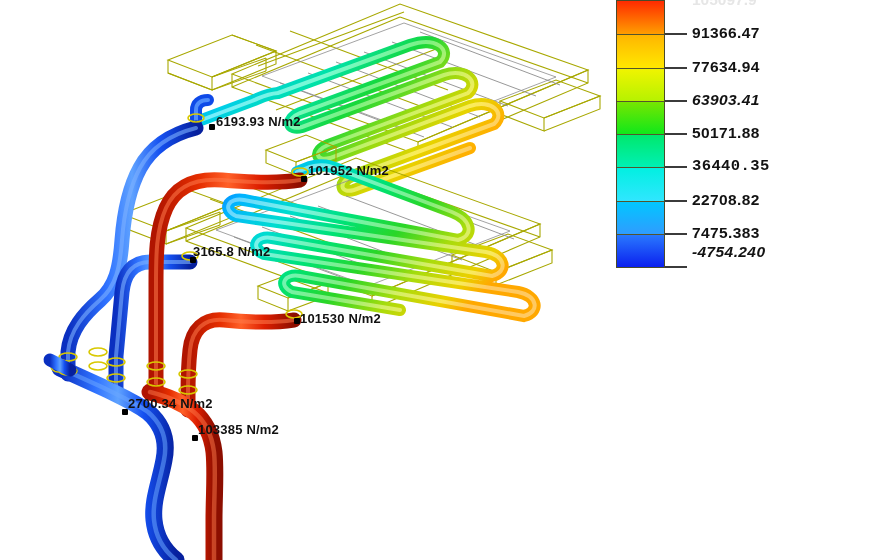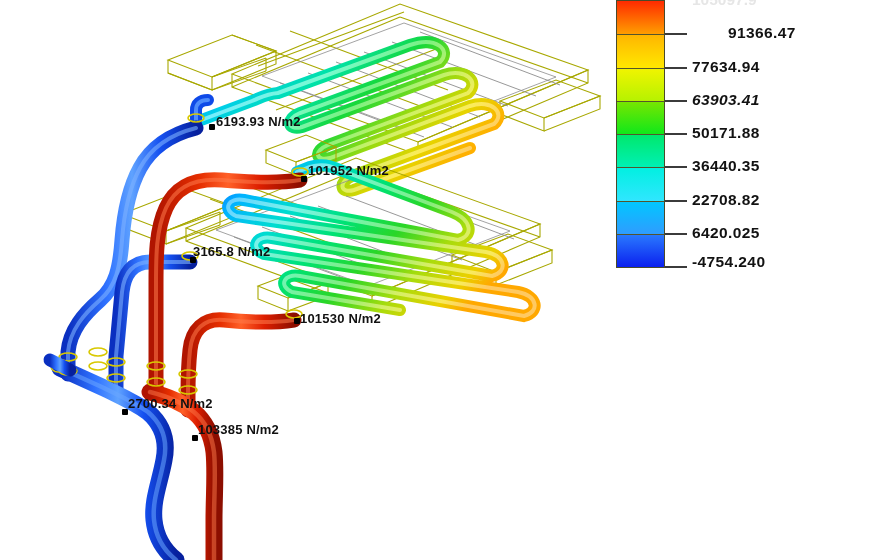--- a/index.html
+++ b/index.html
@@ -418,31 +418,31 @@
         <div class="lg-band" style="top: 166.25px; height: 33.25px; background: linear-gradient(rgb(0, 240, 224), rgb(48, 230, 255));"></div>
         <div class="lg-sep" style="top: 166.25px;"></div>
         <div class="lg-band" style="top: 199.5px; height: 33.25px; background: linear-gradient(rgb(0, 200, 255), rgb(47, 156, 255));"></div>
         <div class="lg-sep" style="top: 199.5px;"></div>
         <div class="lg-band" style="top: 232.75px; height: 33.25px; background: linear-gradient(rgb(42, 123, 255), rgb(11, 32, 238));"></div>
         <div class="lg-sep" style="top: 232.75px;"></div>
       </div>
     <div class="lg-top-ghost">105097.9</div>
     <div id="cticks">
         <div class="lg-tick" style="top: 33.25px;"></div>
-        <div class="lg-label" style="top: 24.25px; margin-left: 36px;">91366.47</div>
+        <div class="lg-label" style="top: 24.25px;">91366.47</div>
         <div class="lg-tick" style="top: 66.5px;"></div>
         <div class="lg-label" style="top: 57.5px;">77634.94</div>
         <div class="lg-tick" style="top: 99.75px;"></div>
         <div class="lg-label" style="top: 90.75px; font-style: italic;">63903.41</div>
         <div class="lg-tick" style="top: 133px;"></div>
         <div class="lg-label" style="top: 124px;">50171.88</div>
         <div class="lg-tick" style="top: 166.25px;"></div>
-        <div class="lg-label" style="top: 157.25px;">36440.35</div>
+        <div class="lg-label" style="top: 157.25px; font-family: Liberation Mono, monospace;">36440.35</div>
         <div class="lg-tick" style="top: 199.5px;"></div>
         <div class="lg-label" style="top: 190.5px;">22708.82</div>
         <div class="lg-tick" style="top: 232.75px;"></div>
-        <div class="lg-label" style="top: 223.75px;">6420.025</div>
+        <div class="lg-label" style="top: 223.75px;">7475.383</div>
         <div class="lg-tick" style="top: 266px;"></div>
-        <div class="lg-label" style="top: 253px;">-4754.240</div>
+        <div class="lg-label" style="top: 243px; font-style: italic;">-4754.240</div>
       </div>
   </div>
 
 </div>
 
 </body></html>

